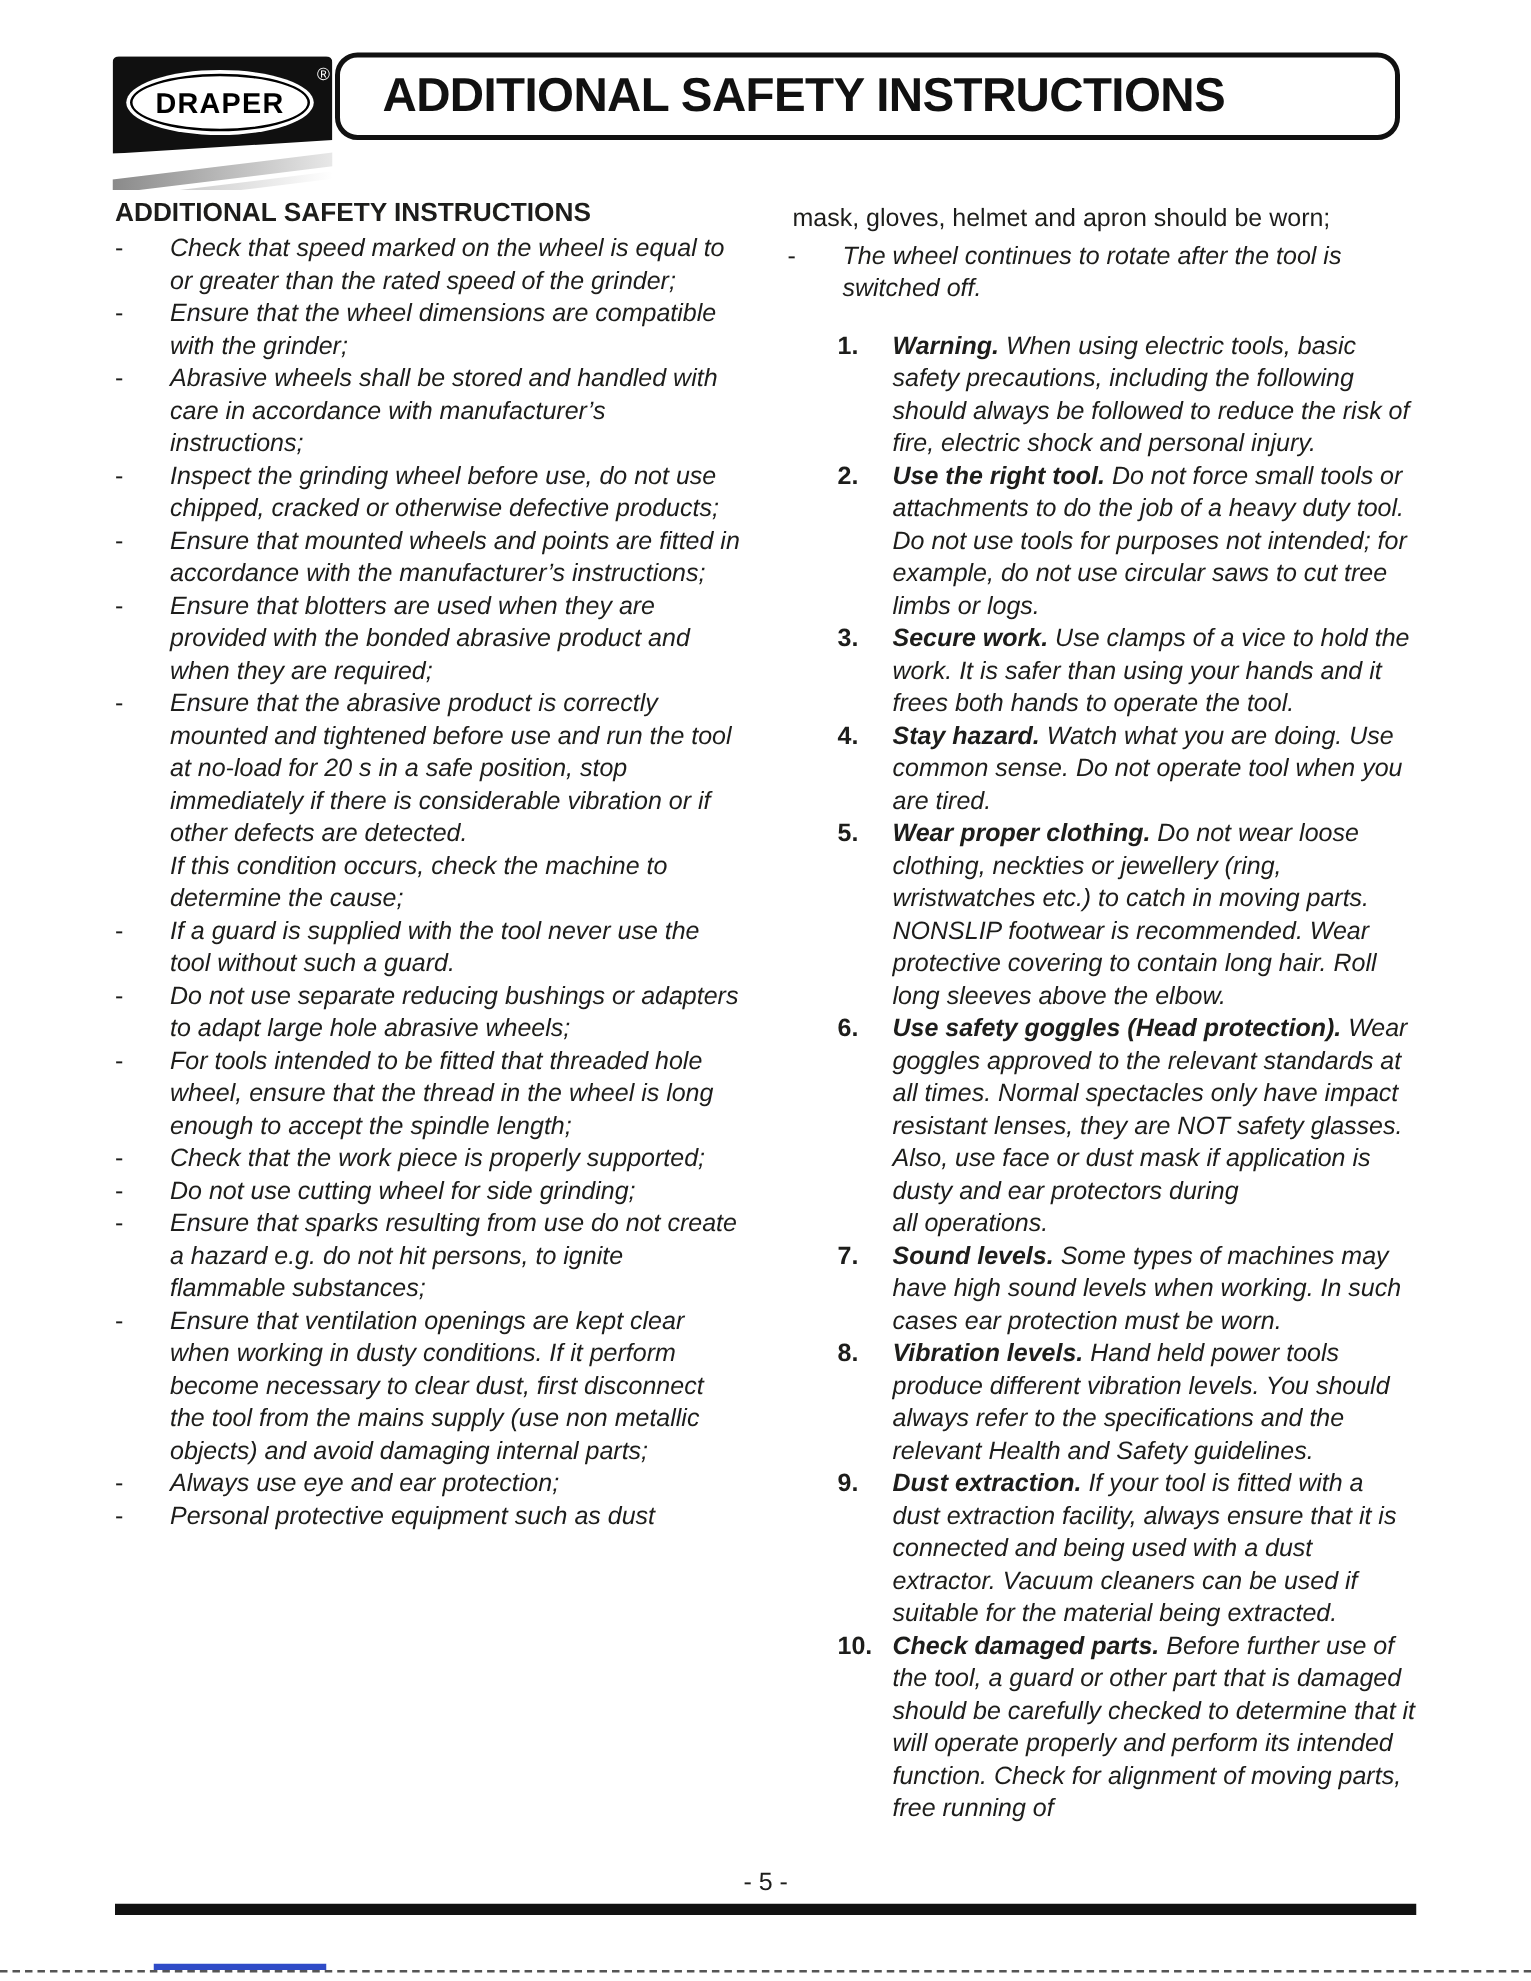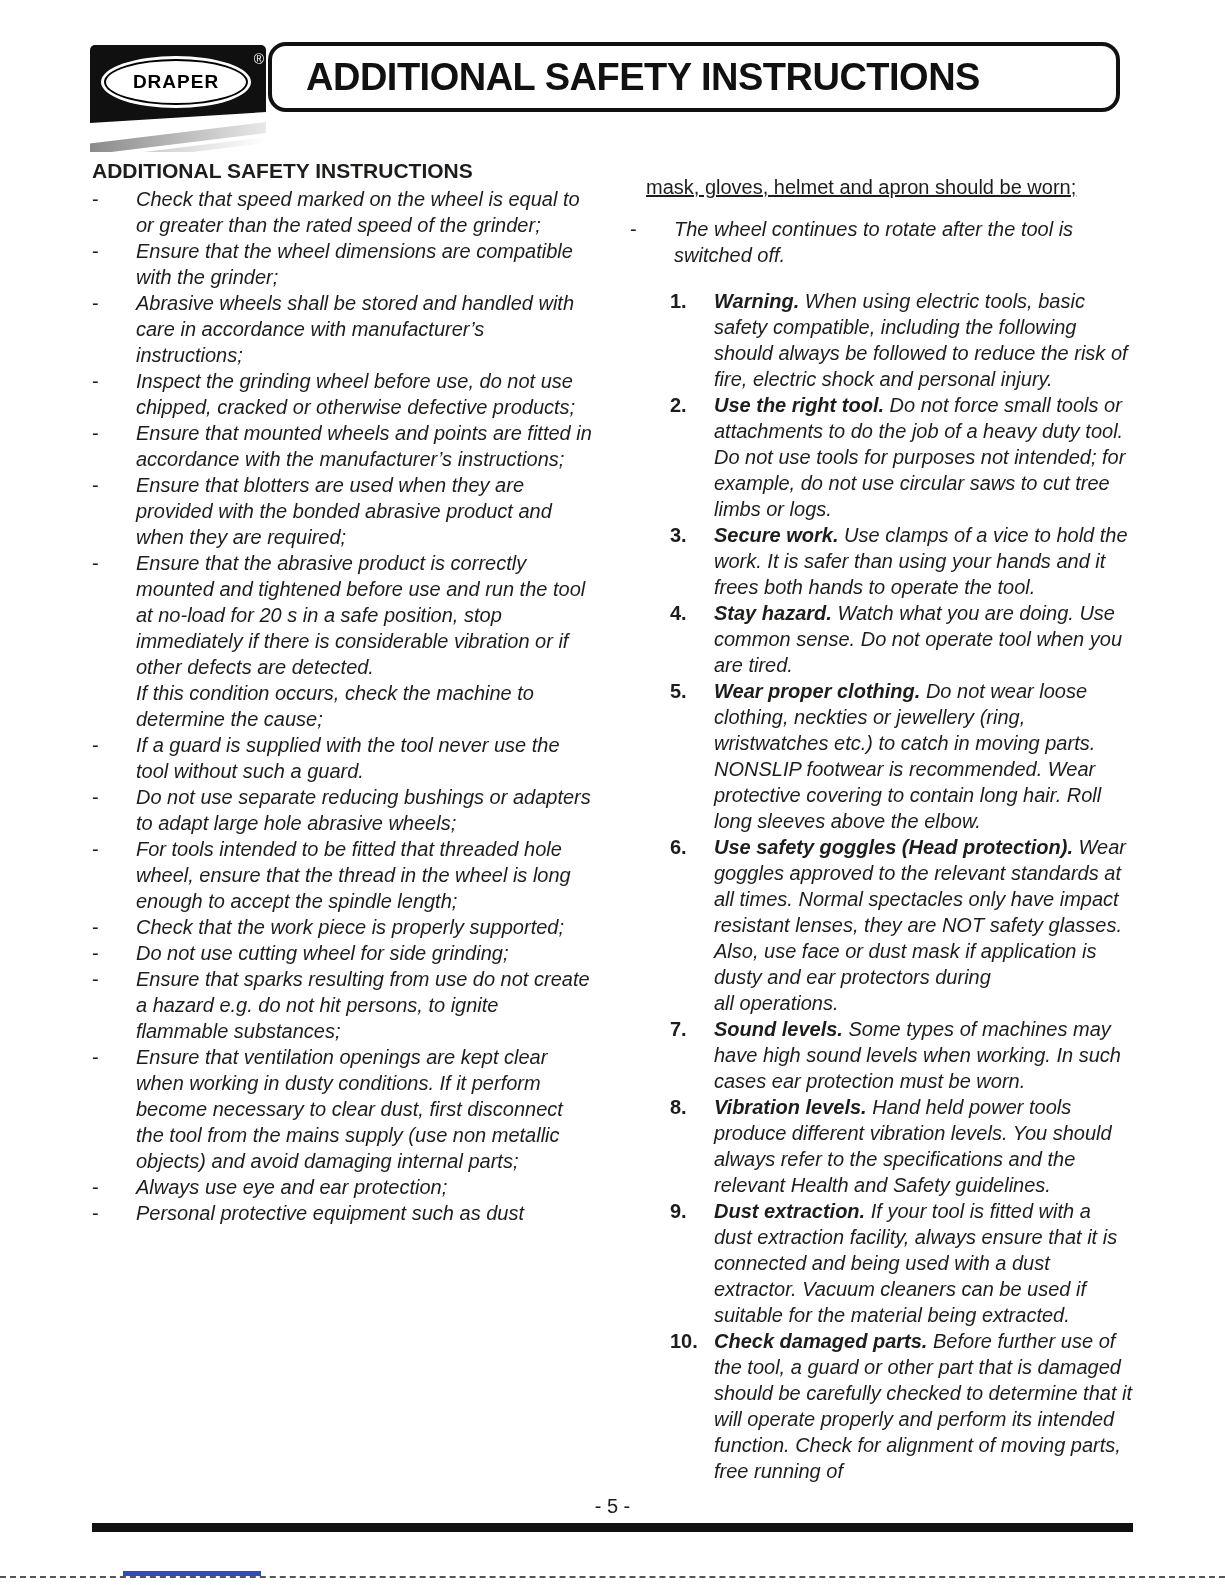--- a/index.html
+++ b/index.html
@@ -14,21 +14,21 @@
     background:#101010;border-radius:5px 5px 0 0;
     clip-path:polygon(0 0,100% 0,100% 86%,0 100%);
     z-index:2;
   }
   .oval{
     position:absolute;left:14px;top:14px;width:140px;height:42px;
     background:#ffffff;border:2px solid #000;border-radius:50%;
     box-shadow:0 0 0 3px #ffffff;
     display:flex;align-items:center;justify-content:center;
   }
-  .brand{font-weight:bold;font-size:19px;letter-spacing:1px;color:#000;}
+  .brand{font-weight:bold;font-size:23px;letter-spacing:1px;color:#000;}
   .reg{position:absolute;right:2px;top:6px;color:#ffffff;font-size:14px;}
   .swoosh{position:absolute;left:90px;top:116px;width:176px;height:36px;overflow:hidden;z-index:1;}
   .swoosh .s1{position:absolute;left:0;top:6px;width:100%;height:11px;
     background:linear-gradient(to right,#8a8a8a,#e8e8e8);
     transform:skewY(-7deg);transform-origin:right center;}
   .swoosh .s2{position:absolute;left:0;top:21px;width:100%;height:6px;
     background:linear-gradient(to right,#b5b5b5,#ffffff);
     transform:skewY(-7deg);transform-origin:right center;}
   .title-box{
     position:absolute;left:268px;top:42px;width:852px;height:70px;
@@ -47,21 +47,21 @@
   .col-right{width:503px;}
   .col-heading{
     margin:0 0 2px 0;font-size:21px;line-height:26px;font-weight:bold;color:#1d1d1b;
   }
   ul.plain{list-style:none;margin:0;padding:0;}
   .li{display:flex;}
   .marker{flex:0 0 44px;width:44px;}
   .num{flex:0 0 44px;width:44px;font-weight:bold;}
   .li-text{flex:1;white-space:pre-line;font-style:italic;}
   .lead{font-weight:bold;}
-  .cont{margin:16px;text-decoration:underline;}
+  .cont{margin:4px;}
   
   .page-num{position:absolute;left:0;top:1495px;width:100%;text-align:center;font-size:20px;color:#1d1d1b;}
   .bottom-bar{position:absolute;left:92px;top:1523px;width:1041px;height:9px;background:#111;}
   .cut-line{position:absolute;left:0;top:1576px;width:100%;border-top:2px dashed #555;}
   .blue-mark{position:absolute;left:123px;top:1571px;width:138px;height:5px;background:#2f4bc7;}
 </style>
 </head>
 <body>
 
 <div class="badge">
@@ -155,21 +155,21 @@
     <p class="cont">mask, gloves, helmet and apron should be worn;</p>
     <ul class="plain">
       <li class="li">
           <span class="marker">-</span>
           <span class="li-text">The wheel continues to rotate after the tool is switched off.</span>
         </li>
     </ul>
     <ol class="plain">
       <li class="li">
           <span class="num">1.</span>
-          <span class="li-text"><span class="lead">Warning.</span> <span>When using electric tools, basic safety compatible, including the following should always be followed to reduce the risk of fire, electric shock and personal injury.</span></span>
+          <span class="li-text"><span class="lead">Warning.</span> <span>When using electric tools, basic safety precautions, including the following should always be followed to reduce the risk of fire, electric shock and personal injury.</span></span>
         </li>
       <li class="li">
           <span class="num">2.</span>
           <span class="li-text"><span class="lead">Use the right tool.</span> <span>Do not force small tools or attachments to do the job of a heavy duty tool. Do not use tools for purposes not intended; for example, do not use circular saws to cut tree limbs or logs.</span></span>
         </li>
       <li class="li">
           <span class="num">3.</span>
           <span class="li-text"><span class="lead">Secure work.</span> <span>Use clamps of a vice to hold the work. It is safer than using your hands and it frees both hands to operate the tool.</span></span>
         </li>
       <li class="li">

